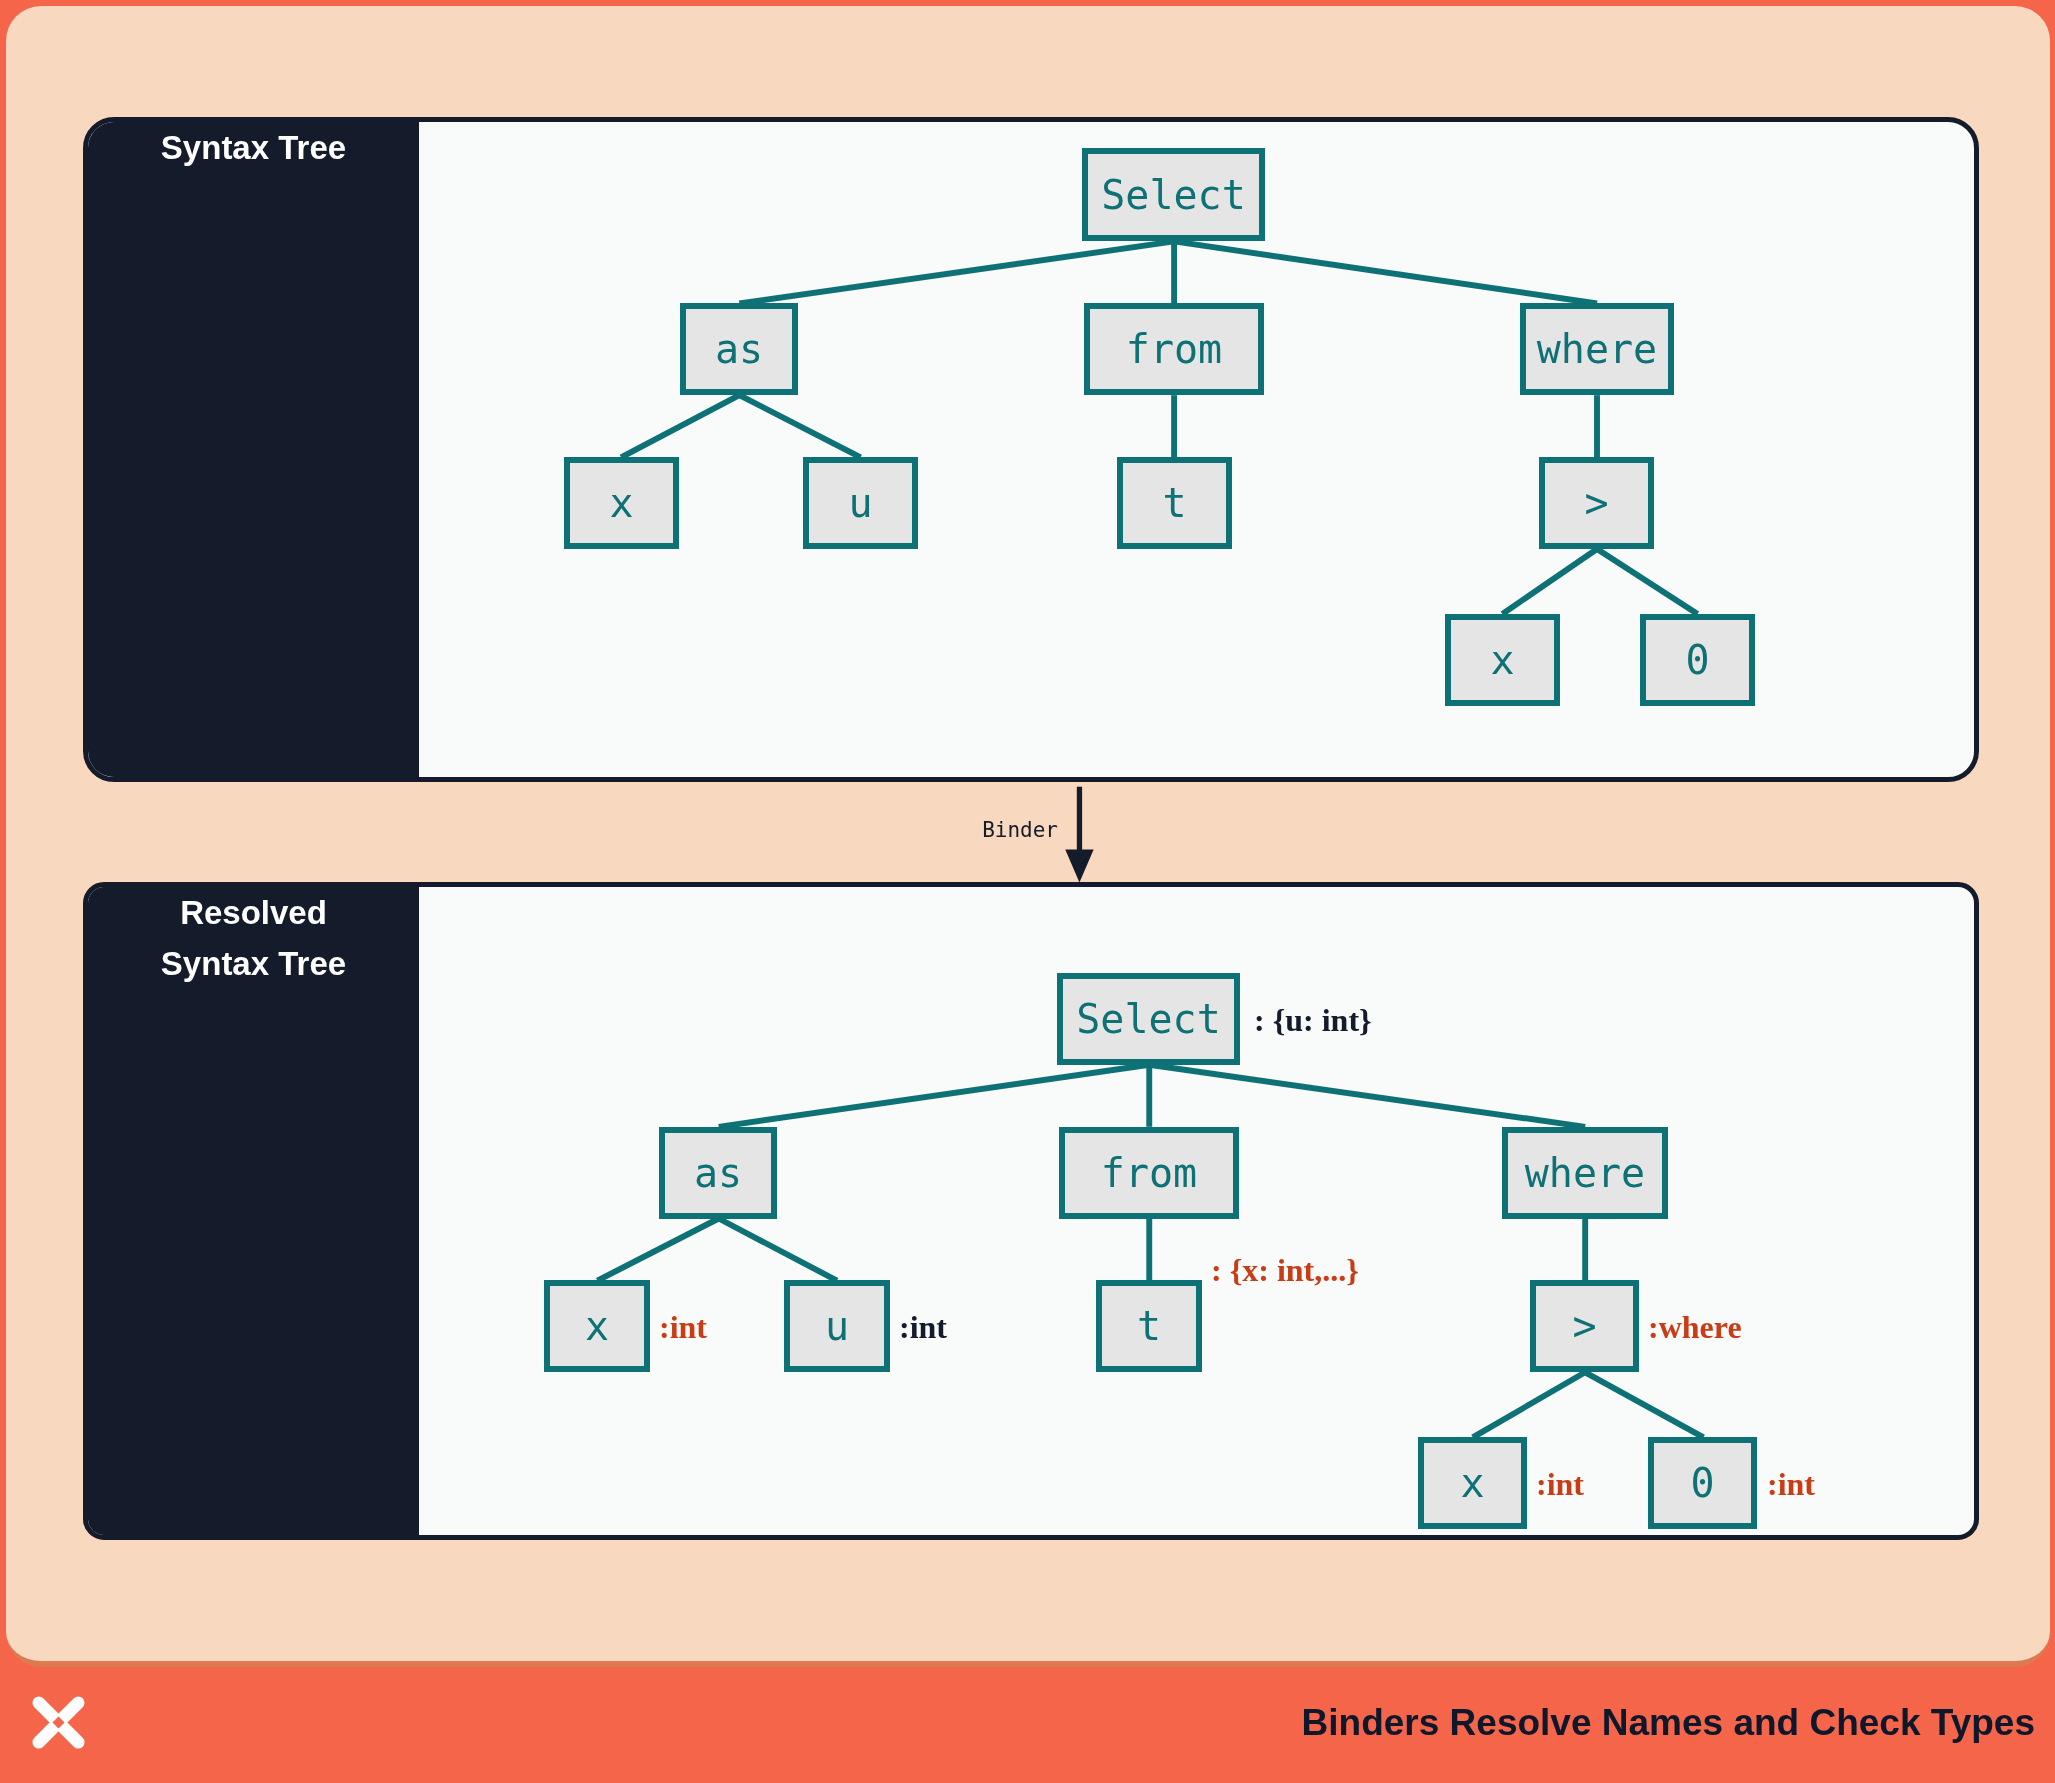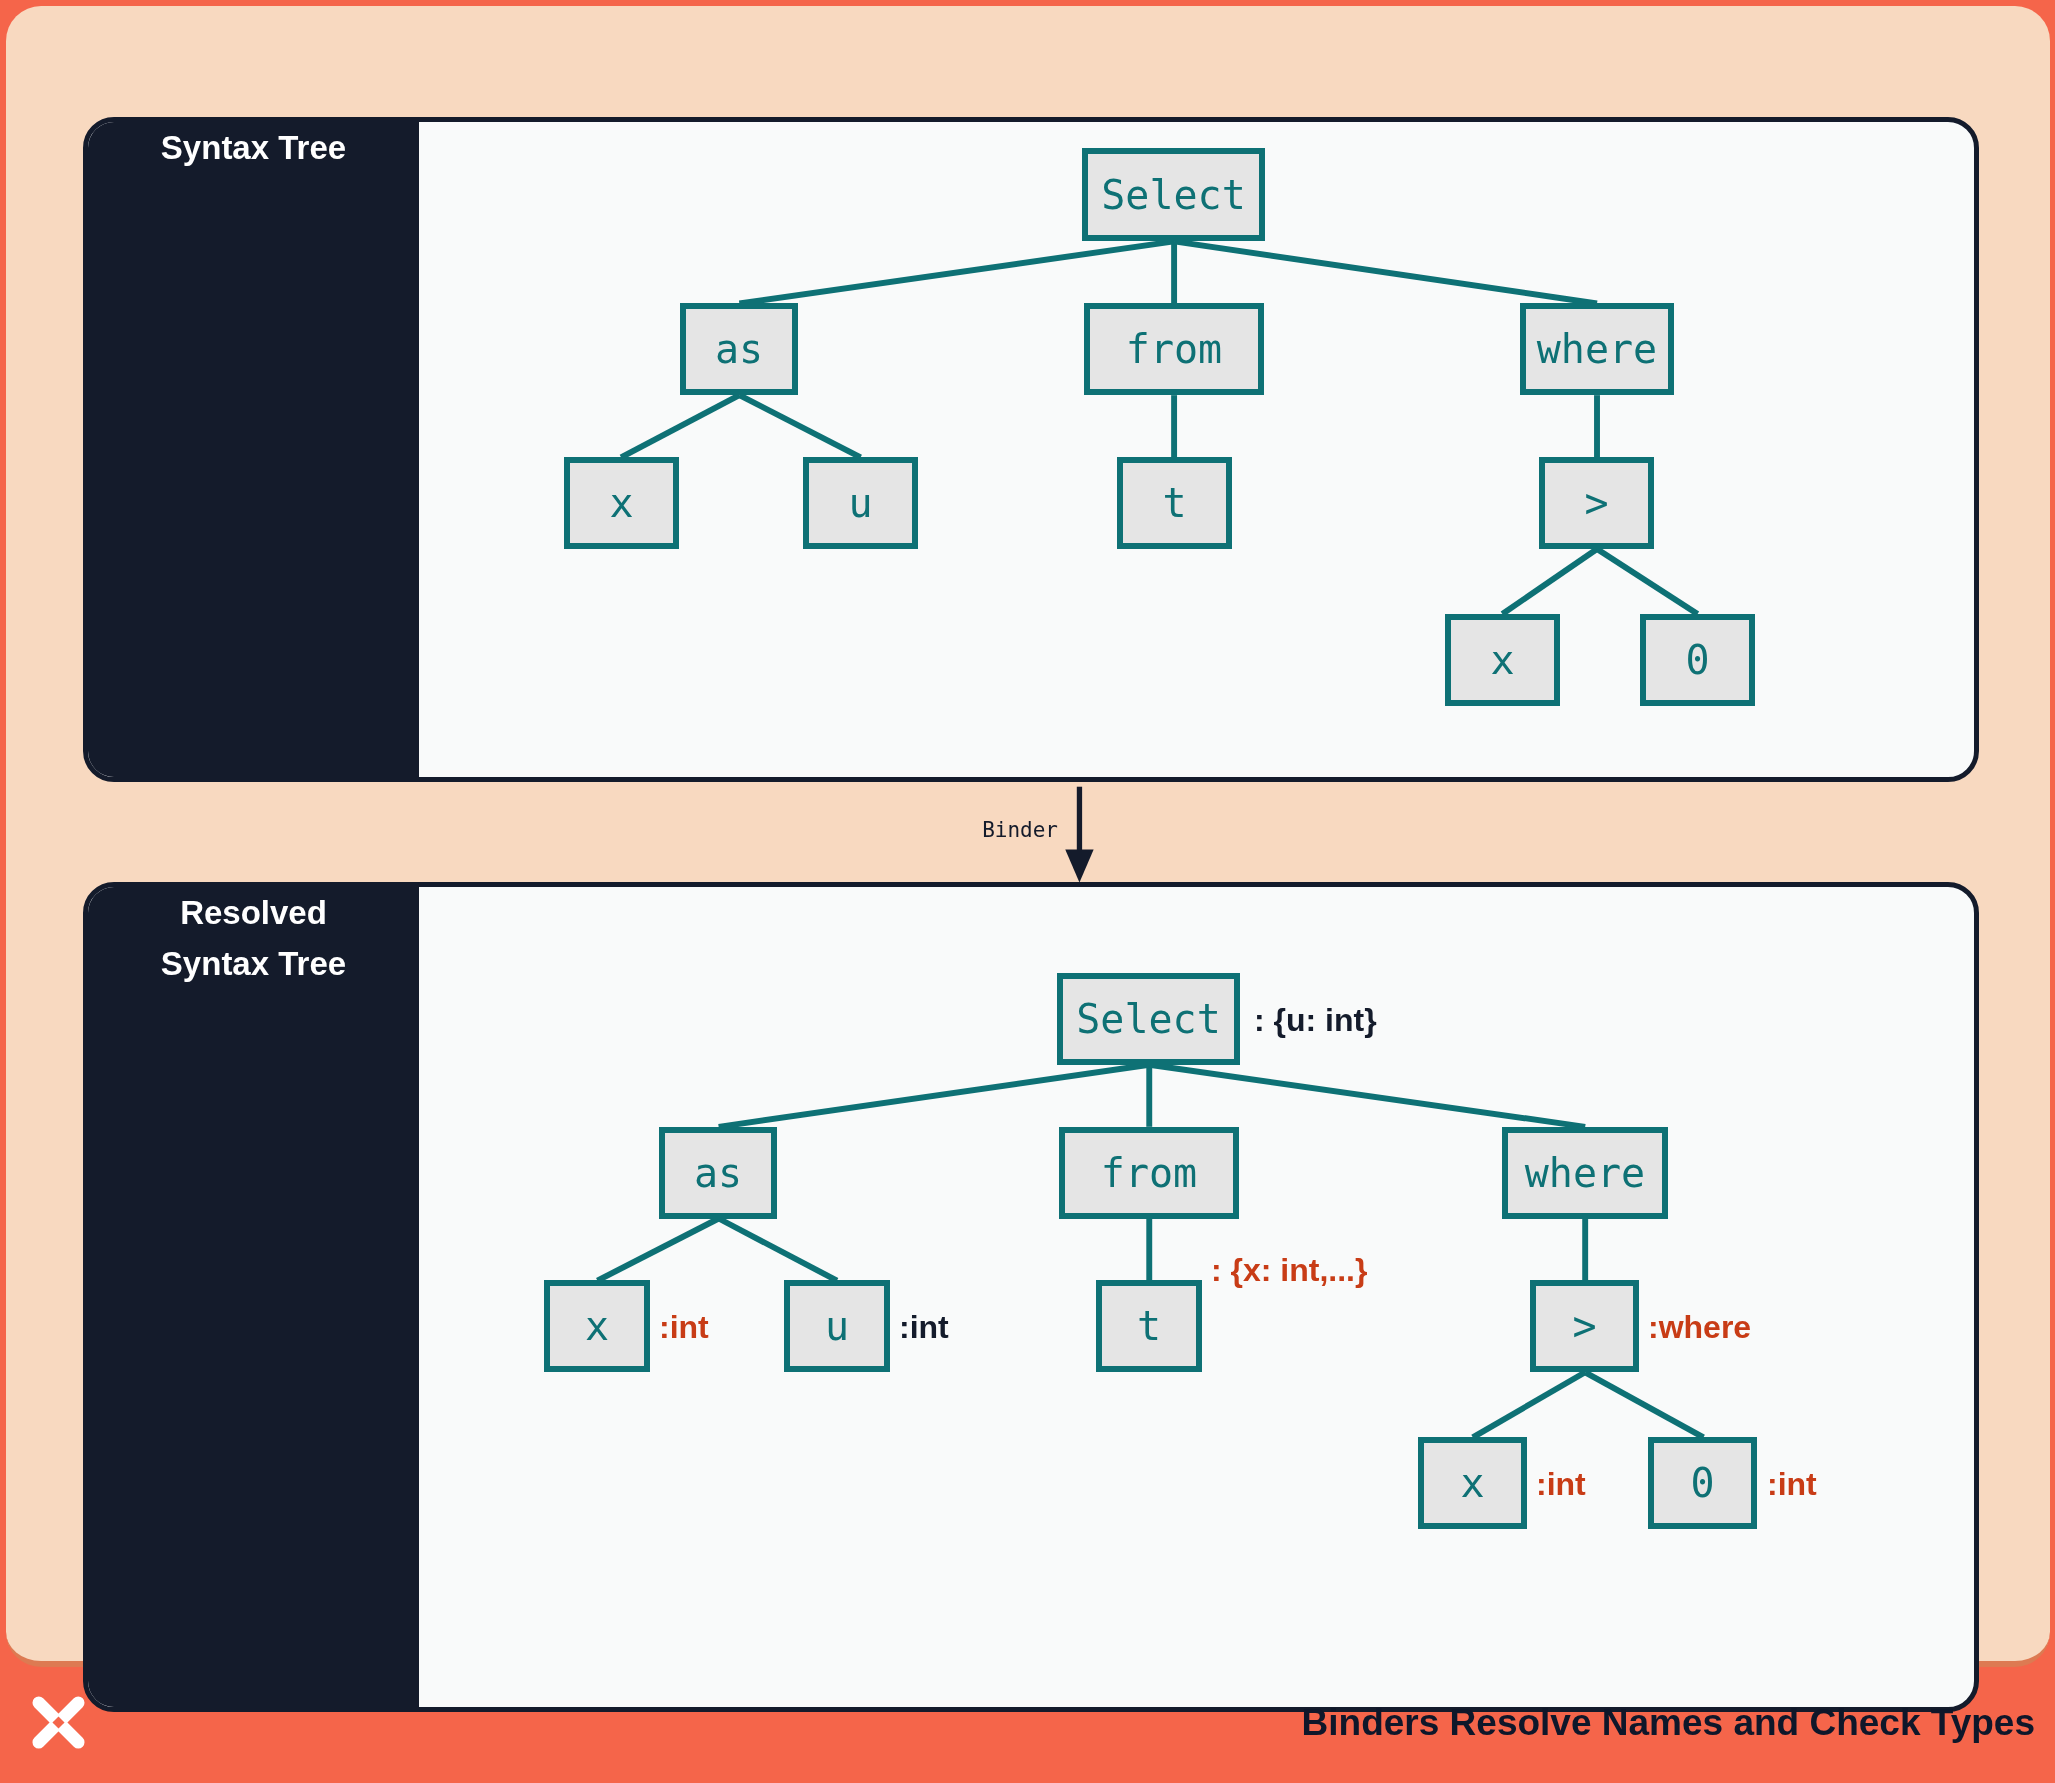--- a/index.html
+++ b/index.html
@@ -23,21 +23,21 @@
     position:absolute;
     left:83px;
     width:1896px;
     background:#f9fafa;
     border:5.3px solid #141b2b;
     border-radius:31px;
     box-sizing:border-box;
     overflow:hidden;
   }
   .panel-top{top:117px;height:665px;}
-  .panel-bottom{top:882px;height:830px;}
+  .panel-bottom{top:882px;height:658px;border-radius:21px;}
   .sidebar{
     position:absolute;
     left:0;top:0;bottom:0;
     width:331px;
     background:#141b2b;
     display:flex;
     align-items:flex-start;
     justify-content:center;
     text-align:center;
   }
@@ -60,21 +60,21 @@
     display:flex;
     align-items:center;
     justify-content:center;
     color:#0e7175;
     font-family:"DejaVu Sans Mono", monospace;
     font-size:40px;
   }
   .ann{
     position:absolute;
     transform:translateY(-50%);
-    font-family:Liberation Sans, sans-serif;
+    font-family:Liberation Serif, serif;
     font-weight:700;
     font-size:32px;
     white-space:nowrap;
   }
   .ann-red{color:#c83c16;}
   .ann-navy{color:#141b2b;}
   .binder-label{
     position:absolute;
     left:881px;top:830px;
     width:177px;

